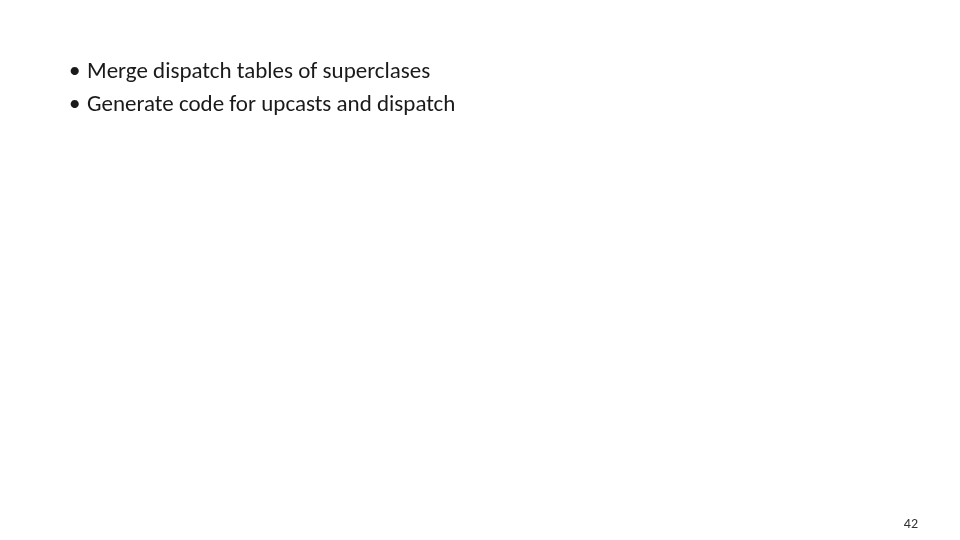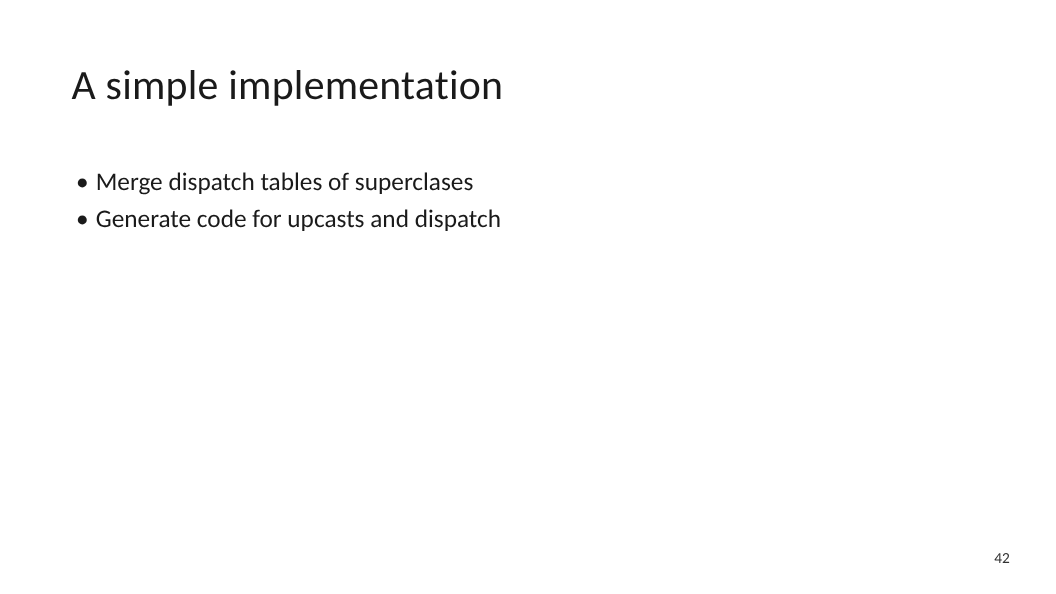--- a/index.html
+++ b/index.html
@@ -42,29 +42,28 @@
     }
     .bullet-item::before {
       content: "•";
       position: absolute;
       left: 0;
       top: 0;
       font-size: 23px;
     }
     .page-number {
       position: absolute;
-      bottom: 24px;
+      bottom: 8px;
       right: 42px;
       font-size: 14px;
       color: #333;
     }
   </style>
 </head>
 <body>
 
 <div class="slide">
-  <h1 class="title">A simple implementation</h1>
   <ul class="bullet-list">
     <li class="bullet-item">Merge dispatch tables of superclases</li>
     <li class="bullet-item">Generate code for upcasts and dispatch</li>
   </ul>
   <div class="page-number">42</div>
 </div>
 
 </body></html>

